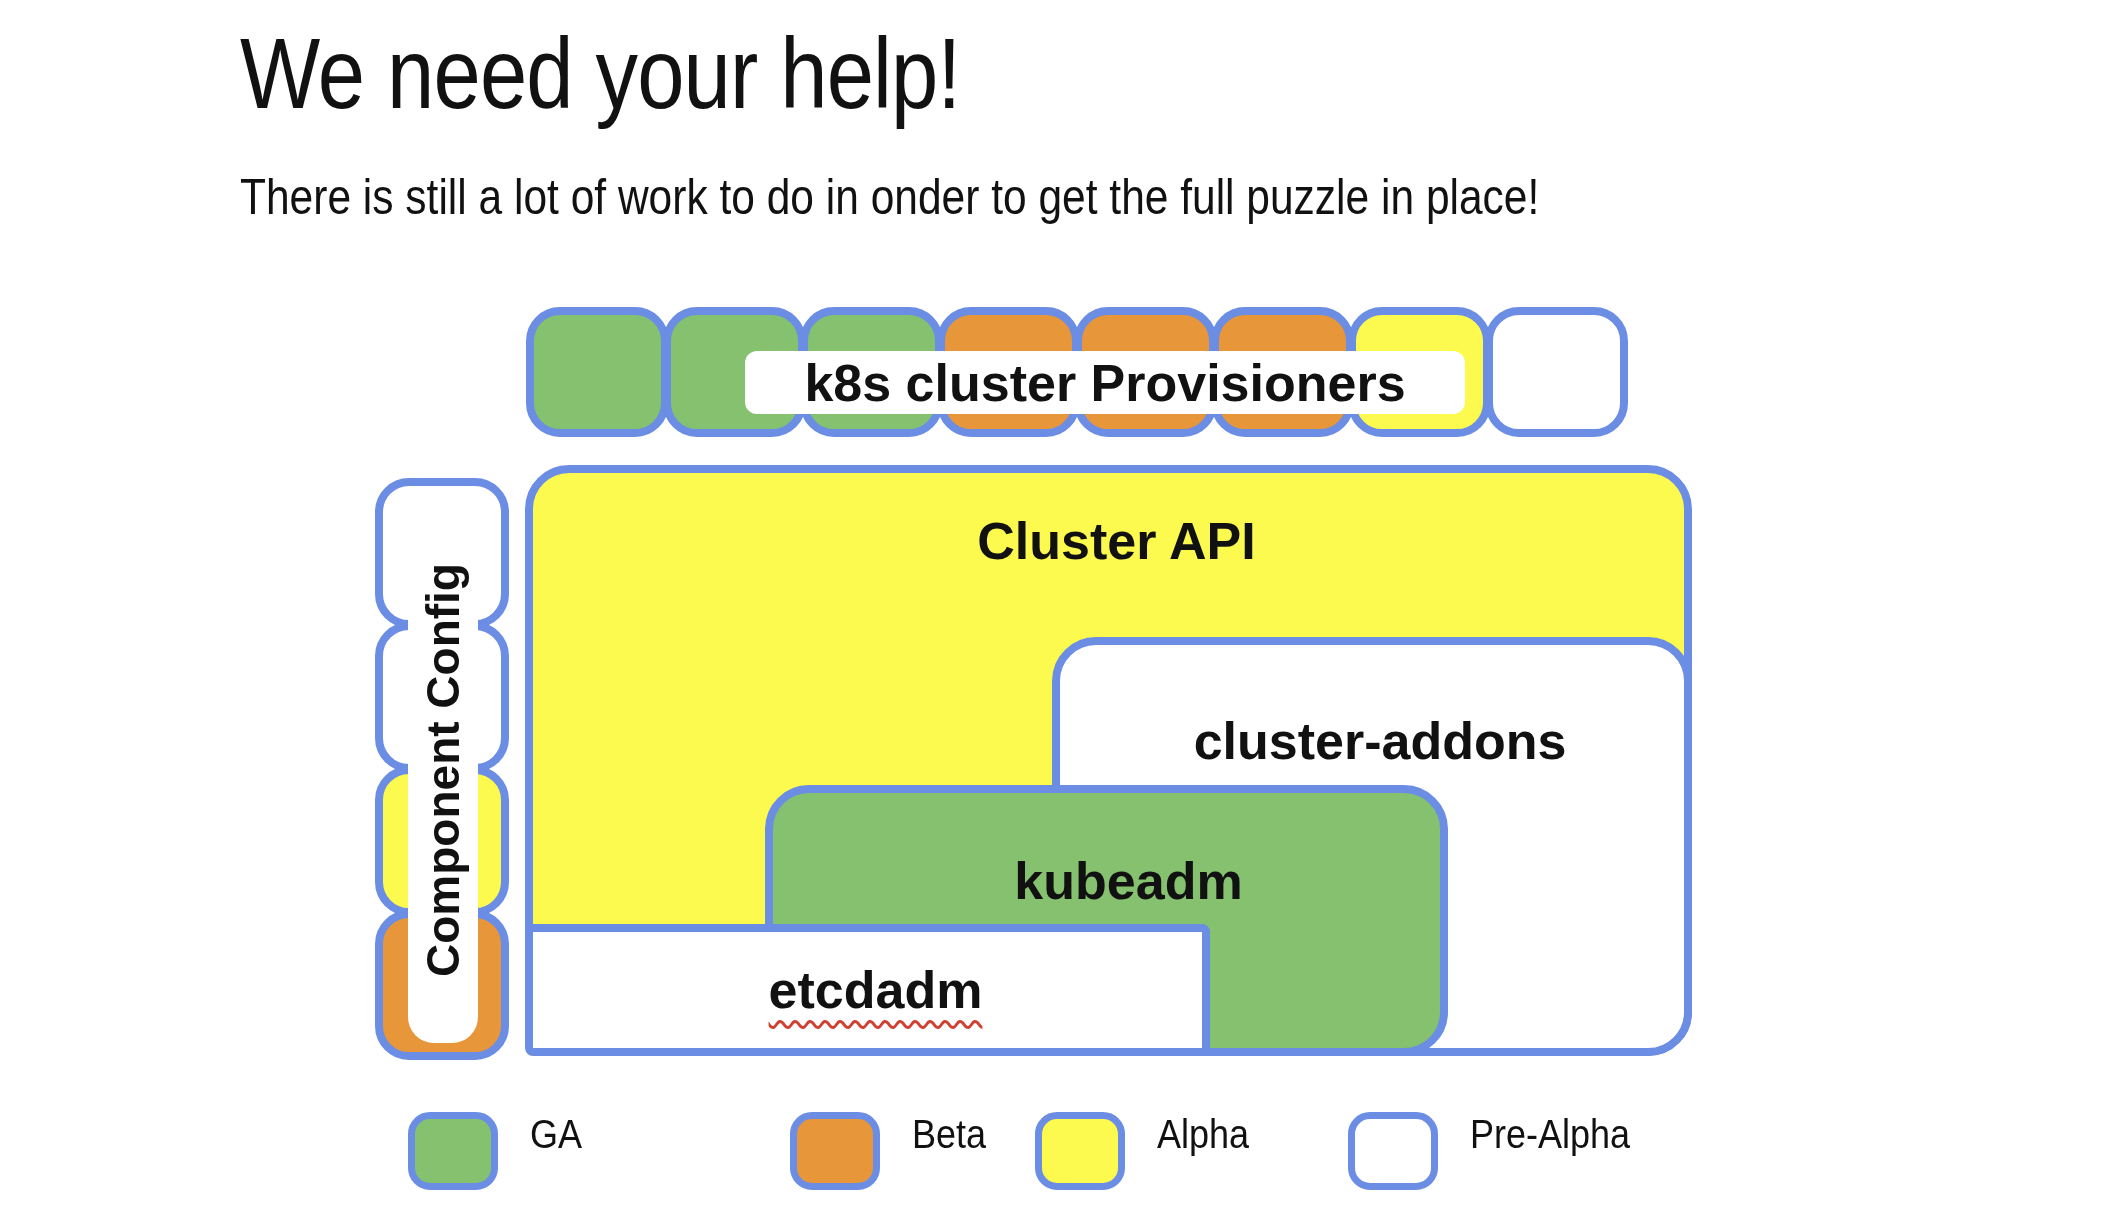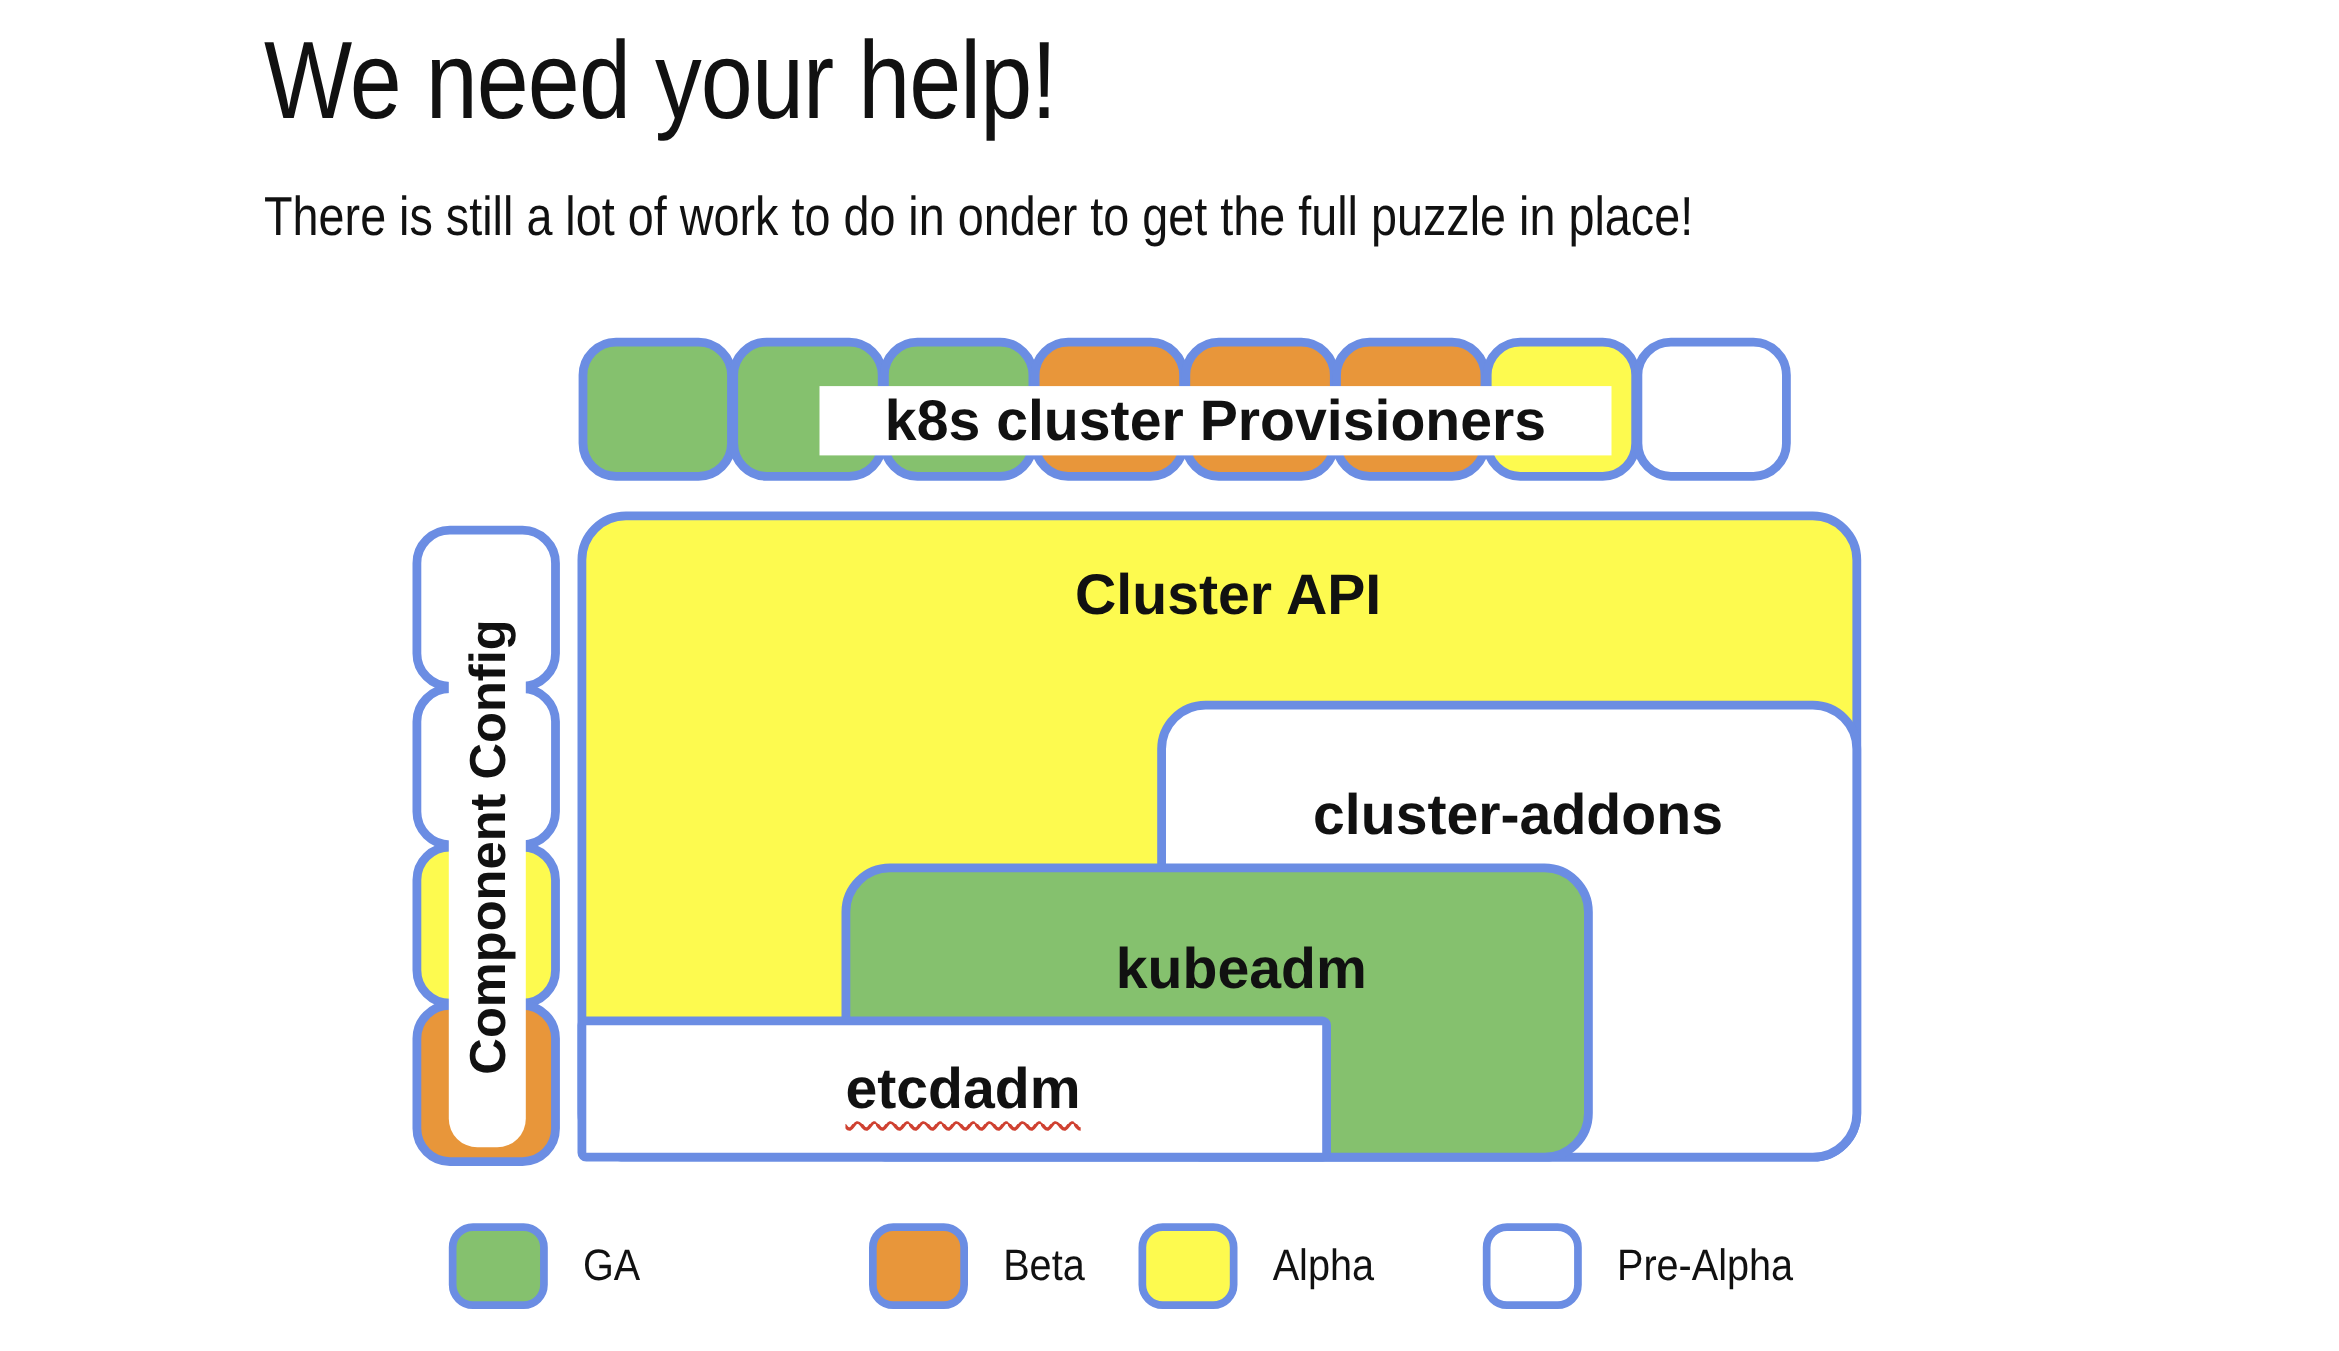--- a/index.html
+++ b/index.html
@@ -70,21 +70,21 @@
     display: flex;
     align-items: center;
     justify-content: center;
     font-weight: 700;
     z-index: 5;
   }
   .prov-strip {
     left: 745px; top: 351px;
     width: 720px; height: 63px;
     font-size: 52px;
-    border-radius: 0;
+    border-radius: 12px;
   }
   .cc-strip {
     left: 408px; top: 497px;
     width: 70px; height: 546px;
     border-radius: 26px;
     z-index: 6;
   }
   .cc-strip .vertical-text {
     transform: rotate(-90deg);
     white-space: nowrap;
@@ -121,21 +121,20 @@
     text-decoration-thickness: 3px;
     text-underline-offset: 12px;
   }
 
   
   .legend { position: absolute; left: 0; top: 0; width: 100%; height: 100%; pointer-events: none; }
   .legend-item {
     position: absolute;
     top: 1112px;
     display: flex;
-    align-items: center;
   }
   .legend .legend-item:nth-of-type(1) { left: 408px; }
   .legend .legend-item:nth-of-type(2) { left: 748px; padding-left: 42px; }
   .legend .legend-item:nth-of-type(3) { left: 1035px; }
   .legend .legend-item:nth-of-type(4) { left: 1348px; }
   .swatch {
     width: 90px; height: 78px;
     border: 7px solid var(--border);
     border-radius: 22px;
     background: #fff;

